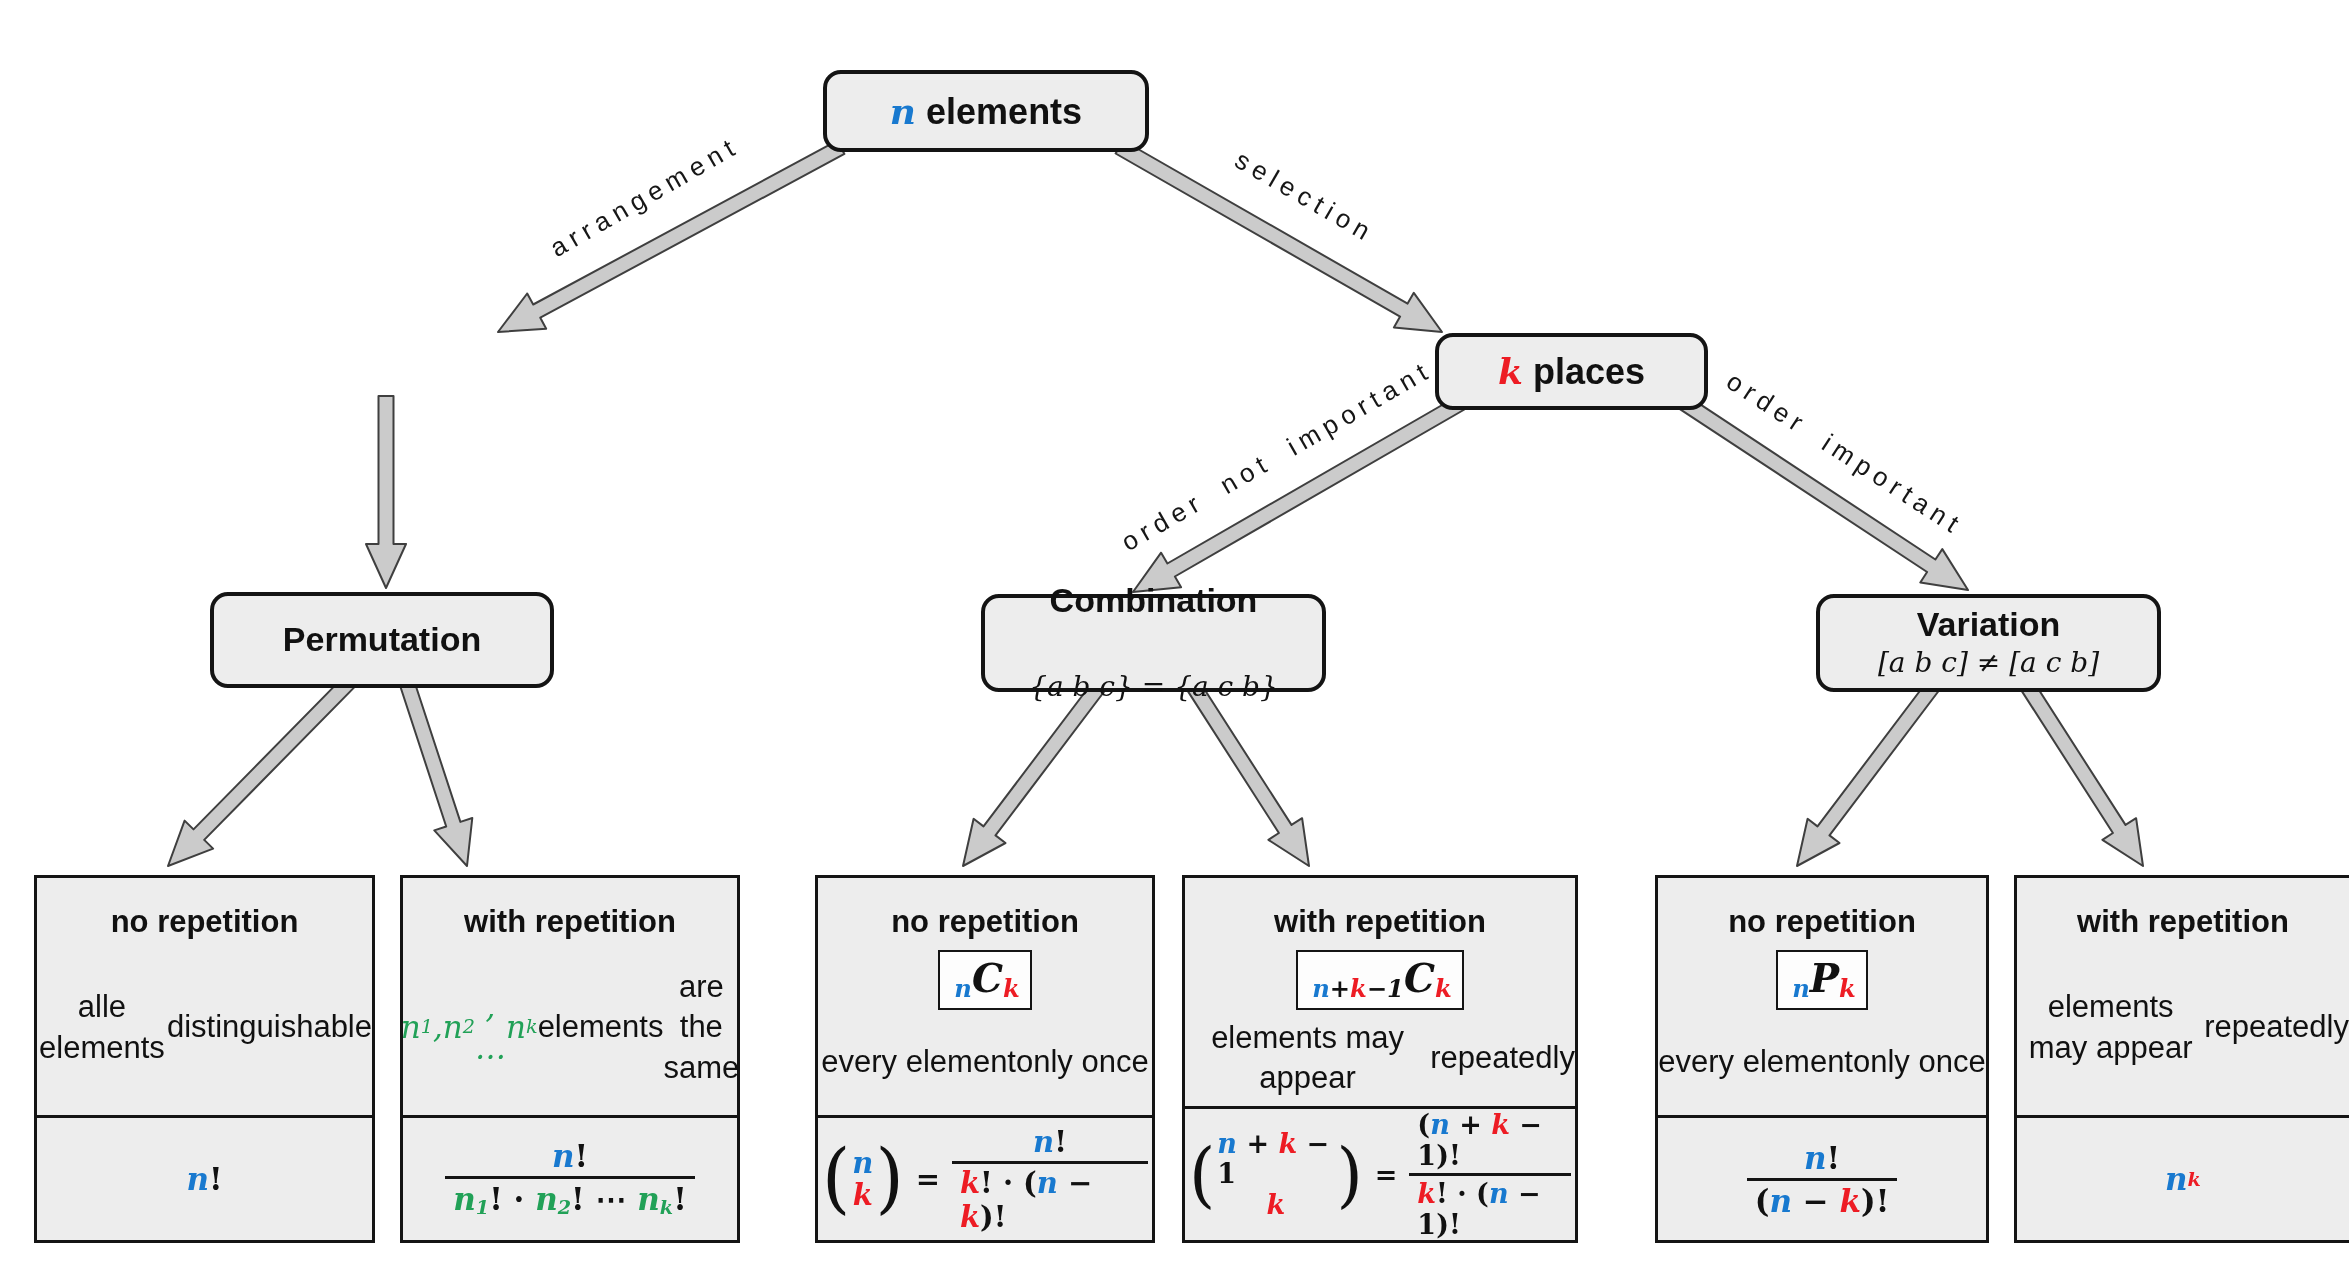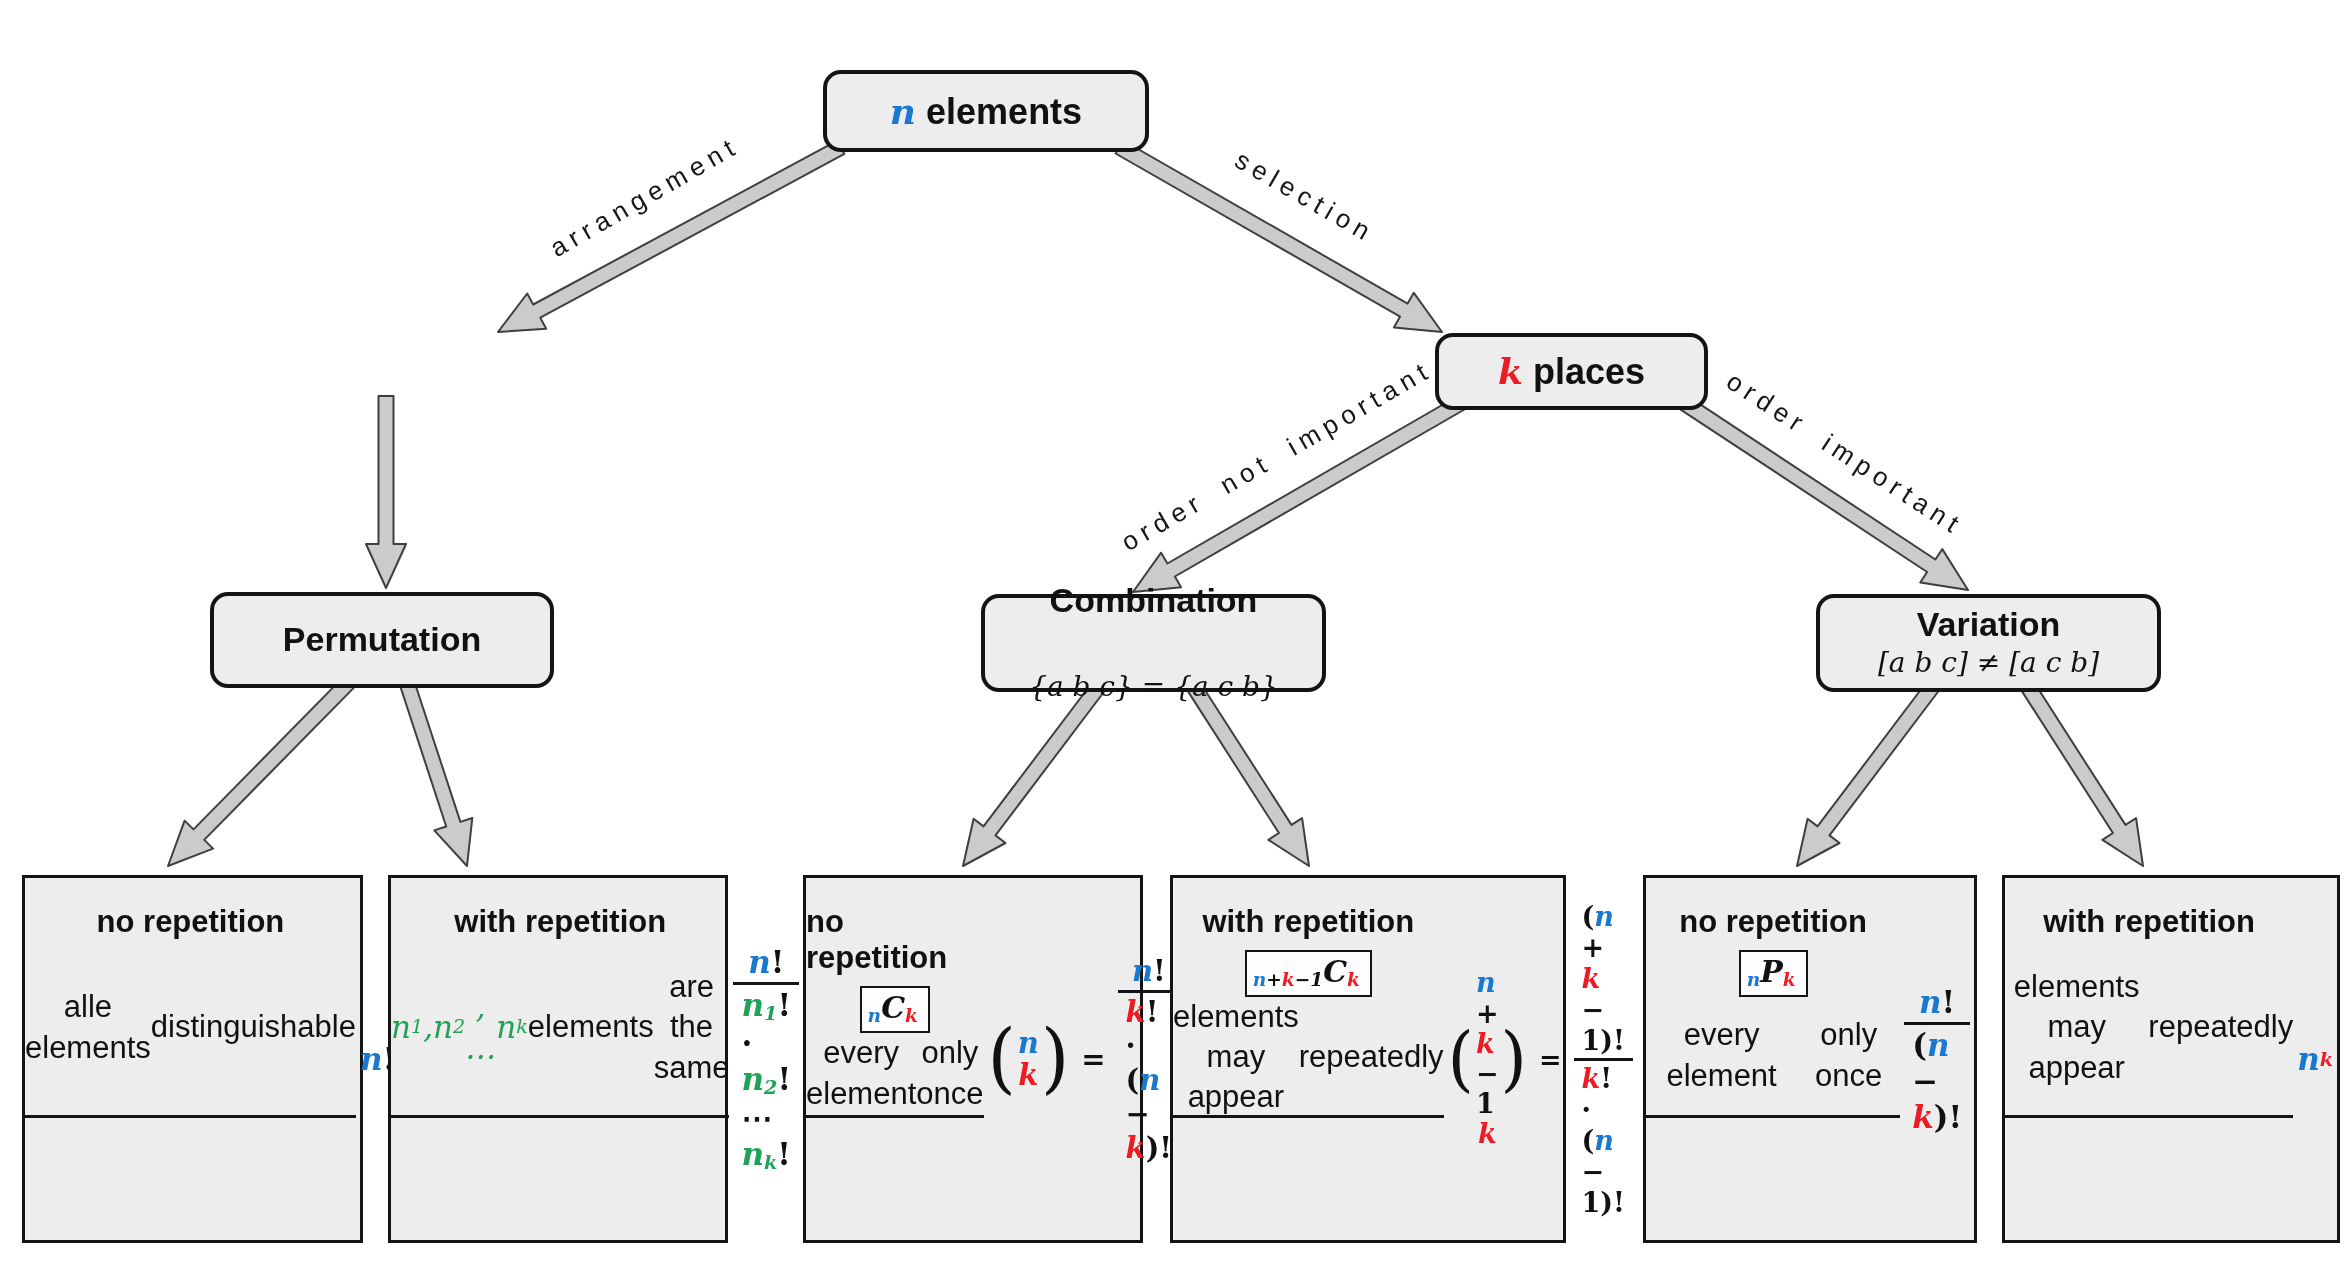--- a/index.html
+++ b/index.html
@@ -32,32 +32,32 @@
   
   .edge-label{position:absolute;font-size:26px;letter-spacing:6px;word-spacing:10px;color:#161616;
               white-space:nowrap;transform-origin:center;}
   .lbl-arrangement{left:645px;top:197px;transform:translate(-50%,-50%) rotate(-30deg);}
   .lbl-selection{left:1305px;top:197px;transform:translate(-50%,-50%) rotate(30deg);}
   .lbl-order-not{left:1277px;top:456px;transform:translate(-50%,-50%) rotate(-30deg);}
   .lbl-order-imp{left:1845px;top:454px;transform:translate(-50%,-50%) rotate(33deg);}
 
   
   .leaf{position:absolute;top:875px;height:368px;background:var(--fill);border:3px solid var(--line);
-        display:flex;flex-direction:row;box-sizing:border-box;}
+        display:flex;flex-direction:column;box-sizing:border-box;margin-left:12px;}
   .leaf1{left:22px;width:341px;}
   .leaf2{left:388px;width:340px;}
   .leaf3{left:803px;width:340px;}
   .leaf4{left:1170px;width:396px;}
   .leaf5{left:1643px;width:334px;}
   .leaf6{left:2002px;width:338px;}
   .leaf-top{height:240px;border-bottom:3px solid var(--line);display:flex;flex-direction:column;
             align-items:center;padding-top:26px;box-sizing:border-box;}
   .leaf-title{font-size:31px;font-weight:700;}
-  .badge{margin-top:10px;border:2px solid var(--line);background:#fdfdfd;padding:0 10px 2px 6px;
-         font-family:"DejaVu Serif",serif;font-weight:700;font-size:30px;line-height:1.35;}
+  .badge{margin-top:10px;border:2px solid var(--line);background:#fdfdfd;padding:0 10px 2px 14px;
+         font-family:"DejaVu Serif",serif;font-weight:700;font-size:39px;line-height:1.35;}
   .leaf-desc{flex:1;display:flex;align-items:center;justify-content:center;text-align:center;
              font-size:31px;line-height:1.3;}
   .leaf-bottom{flex:1;display:flex;align-items:center;justify-content:center;padding:0 4px;}
 
   
   .formula{font-family:"DejaVu Serif",serif;font-weight:700;font-size:31px;display:flex;
            align-items:center;justify-content:center;color:#111;}
   .leaf3 .formula{font-size:29px;}
   .leaf4 .formula{font-size:27px;}
   .frac{display:inline-flex;flex-direction:column;align-items:center;}

